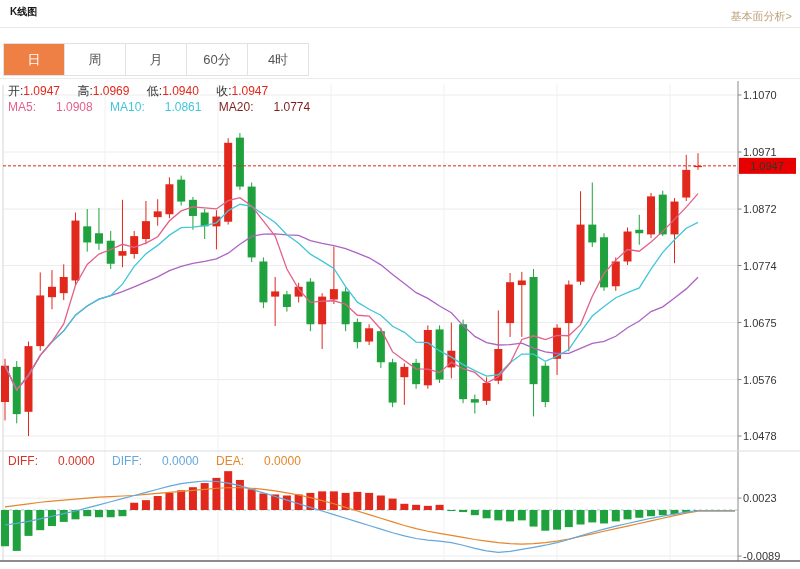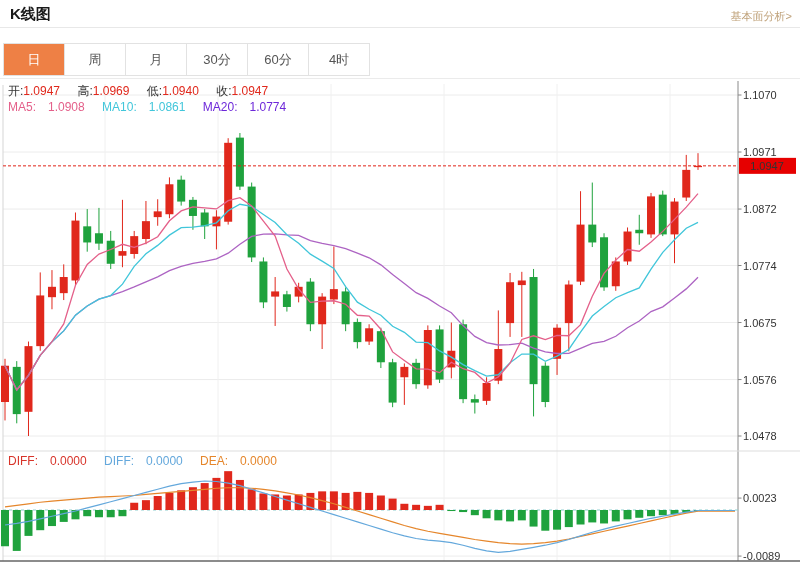--- a/index.html
+++ b/index.html
@@ -1,53 +1,52 @@
 <!DOCTYPE html>
 <html><head>
 <meta charset="utf-8">
 <style>
   html,body{margin:0;padding:0}
   body{
     width:800px;height:569px;position:relative;overflow:hidden;
     background:#fff;font-family:"Liberation Sans",sans-serif;color:#333;
   }
-  .title{position:absolute;top:5px;left:10px;font-size:15px;font-weight:bold;color:#1a1a1a}
+  .title{position:absolute;top:5px;left:10px;font-size:10px;font-weight:bold;color:#1a1a1a}
   .fund-link{position:absolute;top:9px;right:8px;font-size:11px;color:#bfa179;text-decoration:none;cursor:pointer}
   .hdr-divider{position:absolute;top:27px;left:0;width:800px;height:1px;background:#e8e8e8}
   .tabs{position:absolute;top:43px;left:3px;display:flex;border:1px solid #e2e2e2;background:#fff}
   .tab{width:60px;height:31px;line-height:31px;text-align:center;font-size:13px;color:#555;
        border-right:1px solid #e2e2e2;cursor:pointer;background:#fff}
   .tab:last-child{border-right:none}
   .tab.active{background:#ee8045;color:#fff}
   .tabs-divider{position:absolute;top:78px;left:0;width:800px;height:1px;background:#ebebeb}
   #chart{position:absolute;top:80px;left:0}
   #chart text{font-size:11px;fill:#333;font-family:"Liberation Sans",sans-serif}
   .legend{position:absolute;font-size:12px;white-space:nowrap;z-index:5;letter-spacing:0}
   .legend .lbl{color:#333}
   .legend .val{margin-right:14px}
-  .legend .val.tight{margin-left:12px}
+  .legend .val.tight{margin-left:20px}
   #ohlc-row{top:83px;left:8px}
   #ma-row{top:100px;left:8px}
   #macd-row{top:454px;left:8px}
   .red{color:#e0281c}
-  .c-ma5{color:#e4608a}.c-ma10{color:#41c6da}.c-ma20{color:#6d28d9}
+  .c-ma5{color:#e4608a}.c-ma10{color:#41c6da}.c-ma20{color:#7f1d1d}
   .c-macd{color:#d8342a}.c-diff{color:#64a8dc}.c-dea{color:#e5862b}
 </style>
 </head>
 <body>
 
 <div class="title">K线图</div>
 <a class="fund-link">基本面分析&gt;</a>
 <div class="hdr-divider"></div>
 
 <div class="tabs">
   <div class="tab active">日</div>
   <div class="tab">周</div>
   <div class="tab">月</div>
-  <div class="tab">30分</div>
   <div class="tab">60分</div>
   <div class="tab">4时</div>
 </div>
 <div class="tabs-divider"></div>
 
 <svg id="chart" width="800" height="489" viewBox="0 80 800 489">
     <g>
       <line x1="3" y1="95" x2="738" y2="95" stroke="#ececec"></line>
       <line x1="3" y1="152.02533783783804" x2="738" y2="152.02533783783804" stroke="#ececec"></line>
       <line x1="3" y1="209.05067567567608" x2="738" y2="209.05067567567608" stroke="#ececec"></line>

